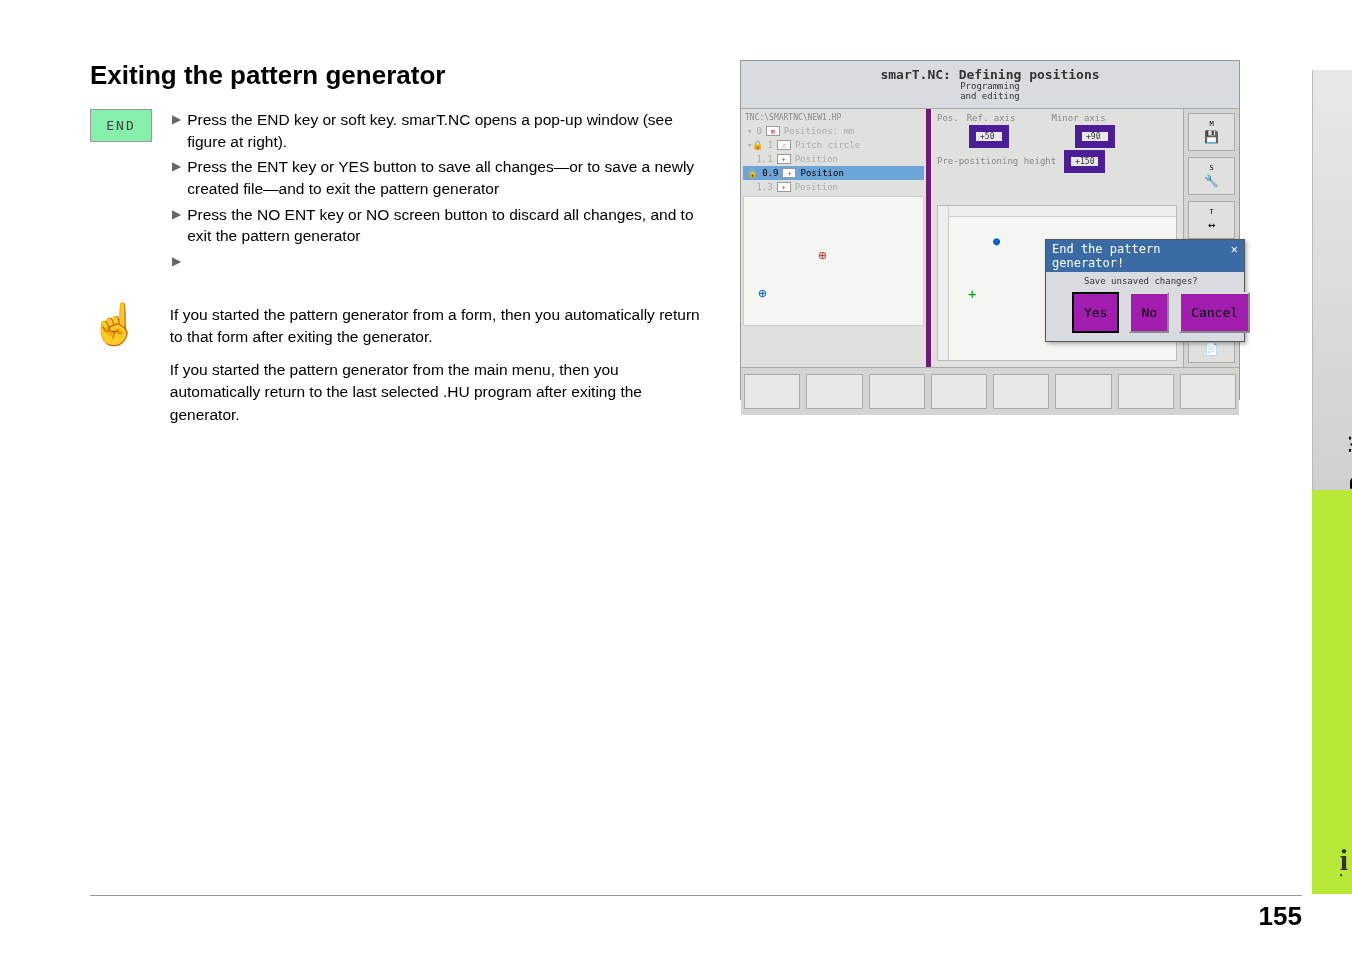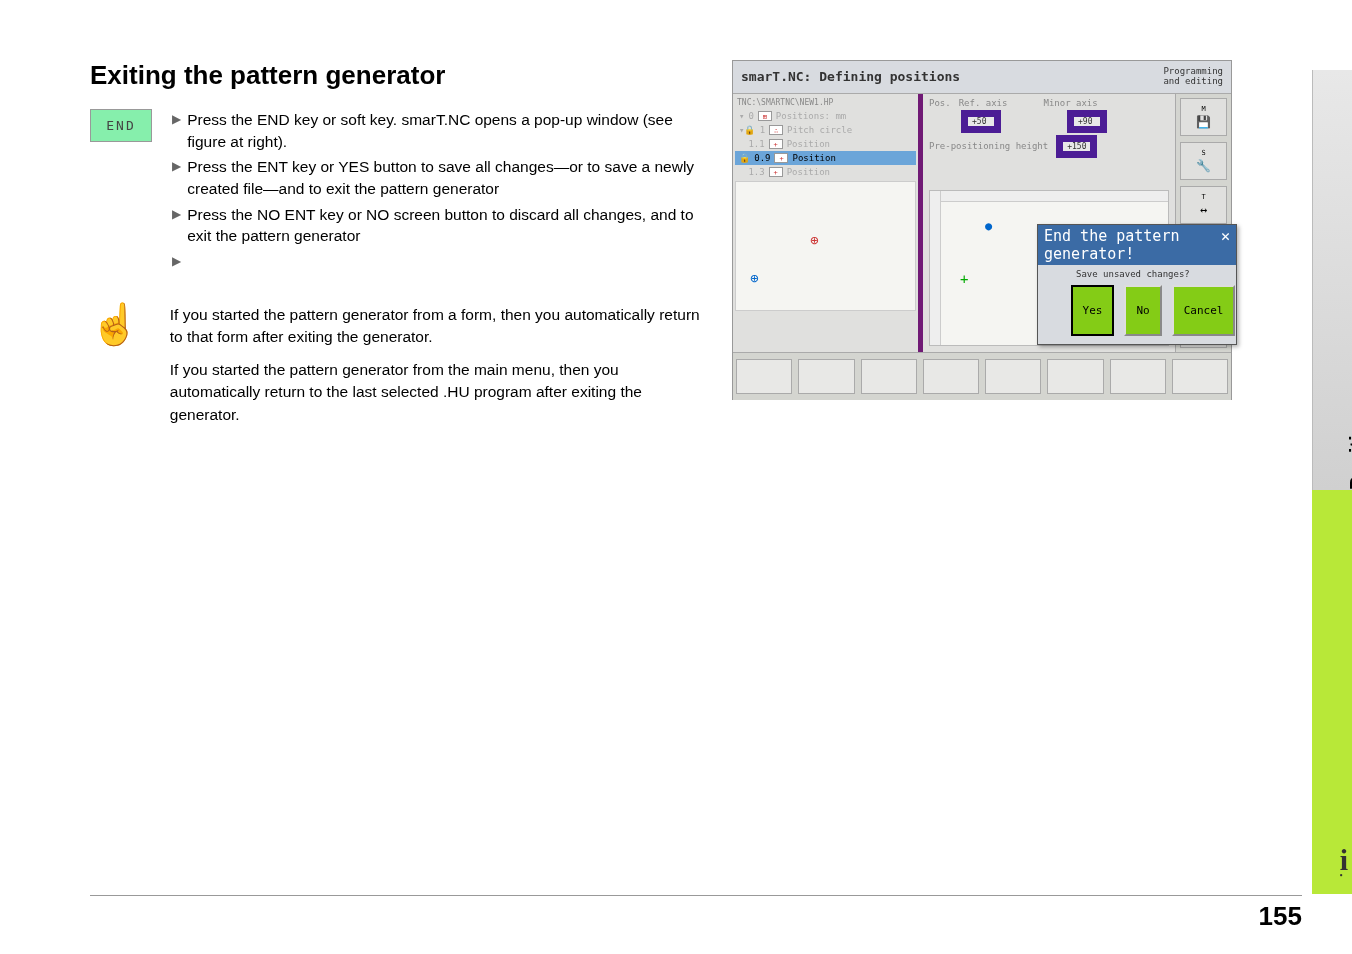--- a/index.html
+++ b/index.html
@@ -10,21 +10,21 @@
       background: #fff;
       position: relative;
     }
     .page {
       padding: 60px 90px 40px 90px;
       position: relative;
       height: 100%;
     }
     .content-row {
       display: flex;
-      gap: 22px;
+      gap: 30px;
     }
     .text-col {
       flex: 0 0 620px;
     }
     .heading {
       font-size: 26px;
       font-weight: bold;
       margin-bottom: 18px;
     }
     .instr-block {
@@ -88,20 +88,21 @@
       font-size: 9px;
       position: relative;
     }
     .ss-header {
       background: #d8dbe0;
       padding: 6px 8px;
       border-bottom: 1px solid #aaa;
       display: flex;
       justify-content: space-between;
       align-items: center;
+      flex-direction: column;
     }
     .ss-title { font-size: 13px; font-weight: bold; color: #333; }
     .ss-mode { font-size: 9px; color: #333; line-height: 1.1; }
     .ss-body { display: flex; height: 258px; }
     .ss-tree {
       flex: 0 0 190px;
       background: #e0e0de;
       border-right: 5px solid #701a75;
       padding: 2px;
     }
@@ -148,28 +149,28 @@
       width: 200px;
       background: #d8dbe0;
       border: 1px solid #555;
       box-shadow: 2px 2px 4px rgba(0,0,0,0.3);
       z-index: 5;
     }
     .dialog-title {
       background: #3b6ba5;
       color: #fff;
       padding: 2px 6px;
-      font-size: 15px;
+      font-size: 12px;
       display: flex;
       justify-content: space-between;
     }
     .dialog-body { padding: 4px 6px; margin-left: 32px; }
     .dialog-msg { color:#333; margin-bottom:4px;}
     .dialog-btns { display:flex; gap:10px; justify-content:center; padding:2px 0 4px 0;}
-    .dbtn { border:2px outset #ddd; background:#84cc16; padding:17px 10px; font-size:11px; cursor:pointer;}
+    .dbtn { border:2px outset #ddd; background:#a21caf; padding:11px 10px; font-size:13px; cursor:pointer;}
     .dbtn.selected { border:2px solid #000; }
 
     .ss-right {
       flex: 0 0 56px;
       background:#d4d5d0;
       border-left:1px solid #aaa;
       display:flex; flex-direction:column; gap:6px;
       padding:4px;
     }
     .rbtn { height:38px; background:#e0e0de; border:1px solid #aaa; font-size:7px; text-align:center; padding:2px; display:flex; flex-direction:column; justify-content:center; align-items:center; gap:2px;}

